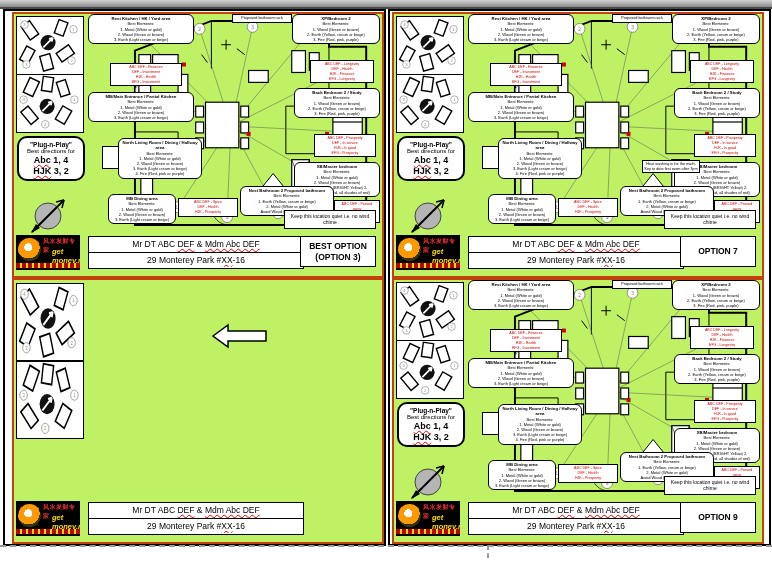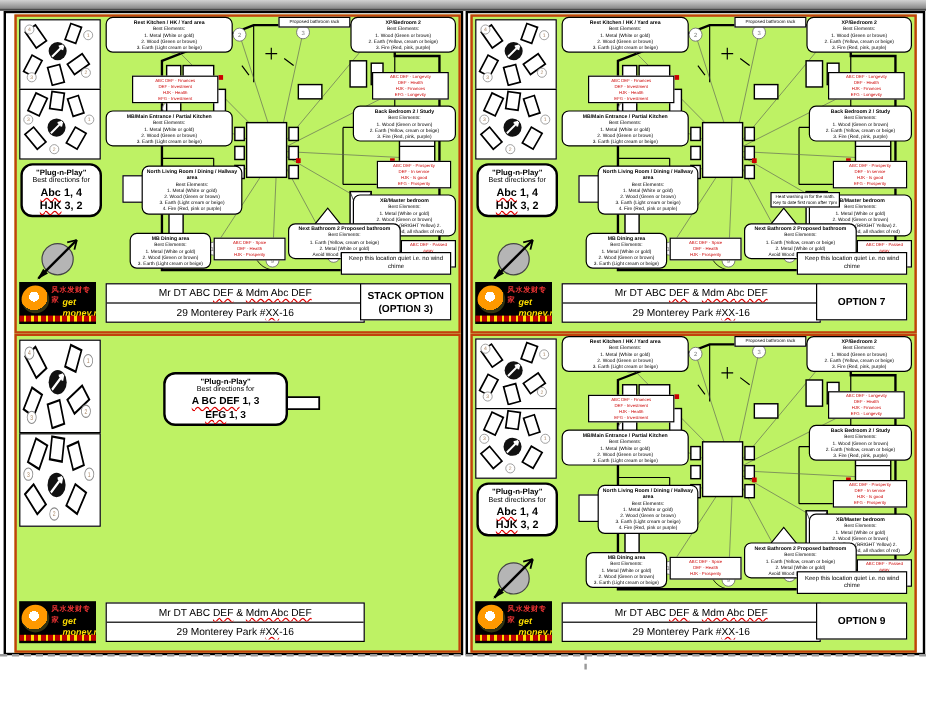--- a/index.html
+++ b/index.html
@@ -330,21 +330,21 @@
         <div class="logo-art"></div>
         <div class="logo-cn">风水发财专家</div>
         <div class="logo-brand">get money.net</div>
         <div class="logo-strip"></div>
       </div>
       <div class="name-box">
         <div class="name-row"><span>Mr DT ABC </span><span class="uw">DEF</span><span> &amp; </span><span class="uw">Mdm Abc DEF</span></div>
         <div class="addr-row"><span>29 Monterey Park #</span><span class="uw">XX</span><span>-16</span></div>
       </div>
       <div class="option-box">
-        <span>STACK OPTION</span>
+        <span>BEST OPTION</span>
         <span>(OPTION 3)</span>
       </div>
     </div>
   </div>
 
   <div class="panel" style="left: 392px; top: 12px;">
     <div class="sketch-cell" style="top:2px">
       <svg preserveAspectRatio="none" viewBox="0 0 68 58">
             <use href="#sketchA"></use>
           </svg>
@@ -613,26 +613,20 @@
         </svg>
     </div>
     <div class="sketch-cell p3-cell" style="top:81px">
       <svg preserveAspectRatio="none" viewBox="0 0 68 58">
           <use href="#sketchB"></use>
         </svg>
     </div>
     <svg class="arrow-left" viewBox="0 0 56 26">
       <path d="M1 13 L16 2 L16 8 L54 8 L54 18 L16 18 L16 24 Z" fill="#fff" stroke="#000" stroke-width="1.5"></path>
     </svg>
-    <div class="pnp pnp-alt">
-      <div class="pnp-title">"Plug-n-Play"</div>
-      <div class="pnp-sub">Best directions for</div>
-      <div class="pnp-row"><span class="uw">A BC DEF</span> <span>1, 3</span></div>
-      <div class="pnp-row"><span class="uw">EFG</span> <span>1, 3</span></div>
-    </div>
     <div class="banner">
       <div class="logo">
         <div class="logo-art"></div>
         <div class="logo-cn">风水发财专家</div>
         <div class="logo-brand">get money.net</div>
         <div class="logo-strip"></div>
       </div>
       <div class="name-box">
         <div class="name-row"><span>Mr DT ABC </span><span class="uw">DEF</span><span> &amp; </span><span class="uw">Mdm Abc DEF</span></div>
         <div class="addr-row"><span>29 Monterey Park #</span><span class="uw">XX</span><span>-16</span></div>

